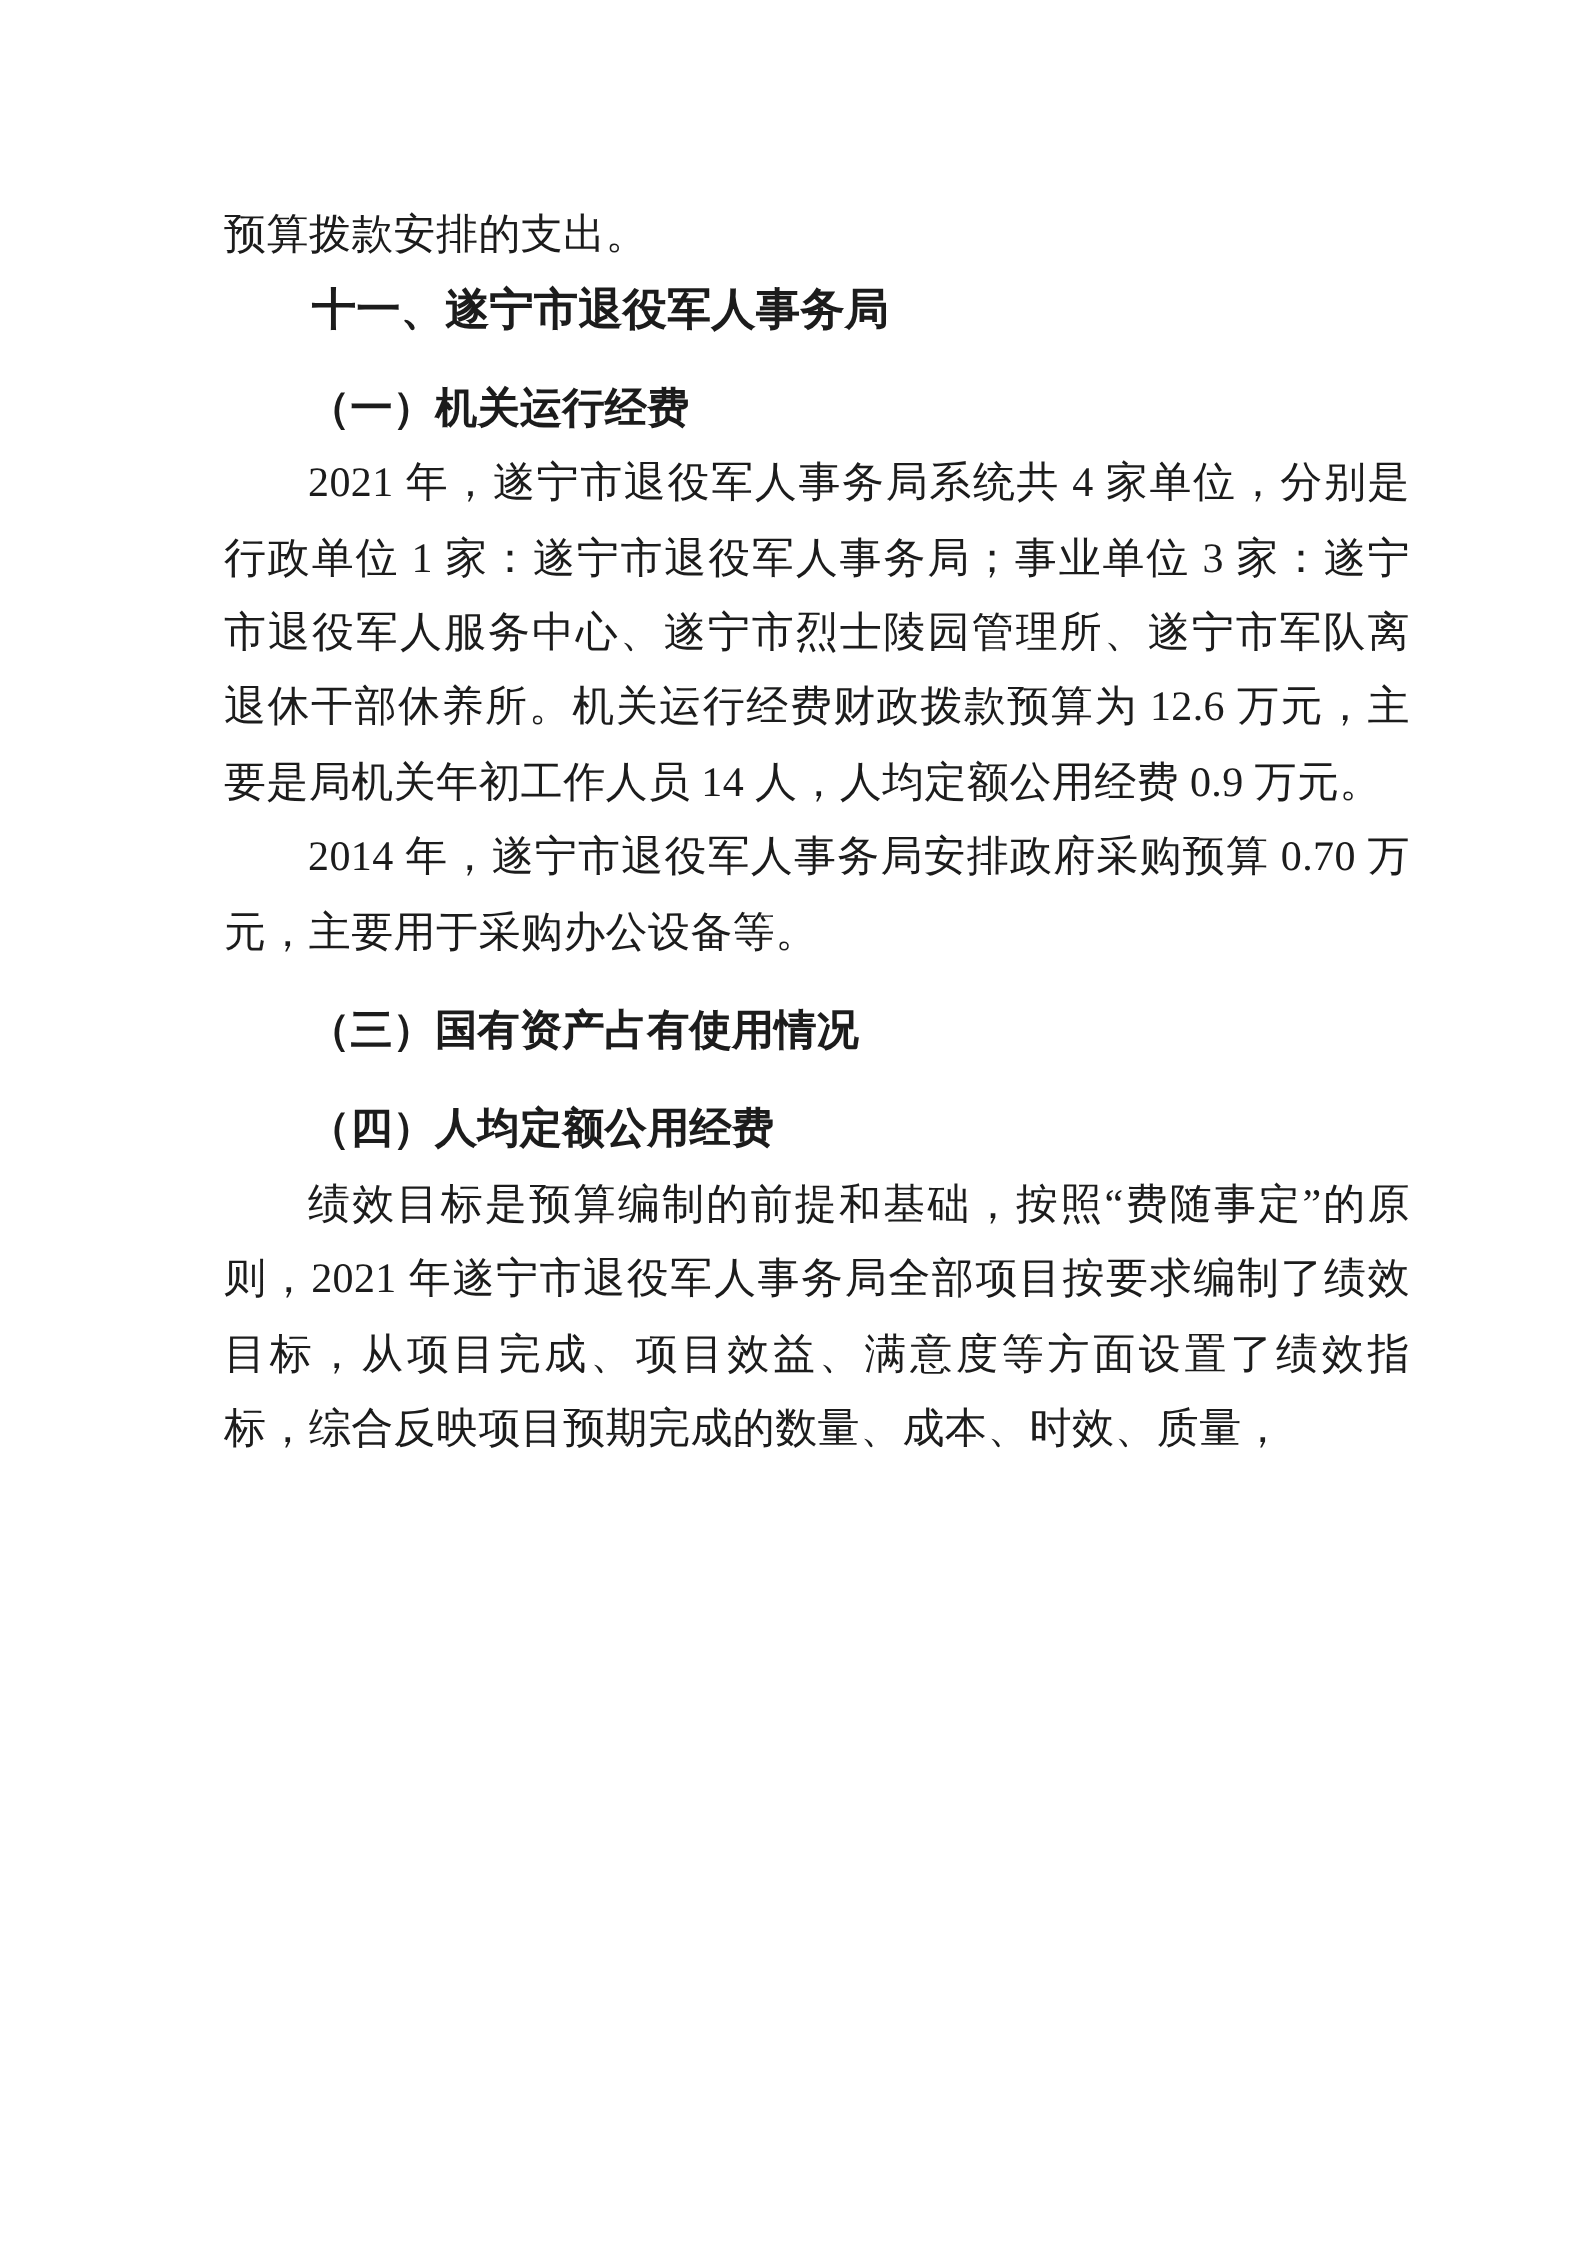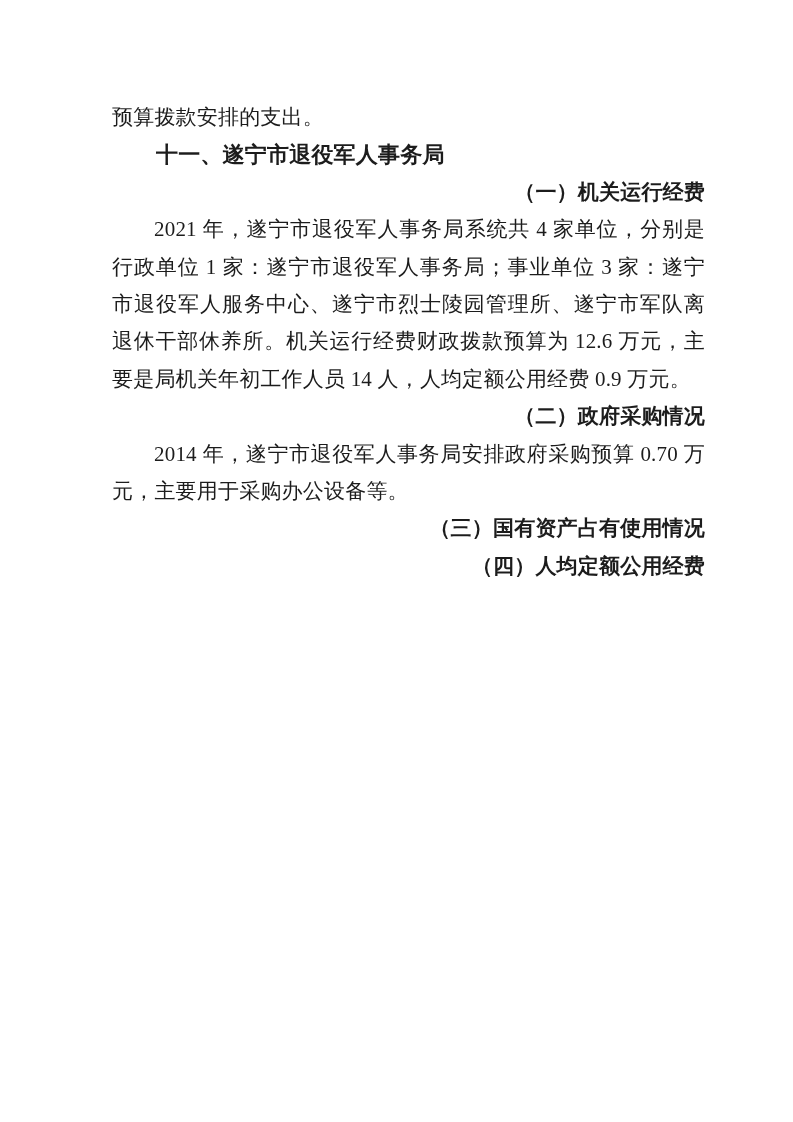--- a/index.html
+++ b/index.html
@@ -35,38 +35,39 @@
   }
   .blk-heading {
     text-indent: 2em;
     text-align: left;
     font-family: "Liberation Sans", "DejaVu Sans", sans-serif;
     font-weight: 700;
     font-size: 22px;
   }
   .blk-subhead {
     text-indent: 2em;
-    text-align: right;
+    text-align: left;
+    margin-top: 12px;
   }
 </style>
 </head>
 <body>
 
 <div class="page">
   <p class="blk blk-cont">预算拨款安排的支出。</p>
 
   <h2 class="blk blk-heading">十一、遂宁市退役军人事务局</h2>
 
   <h3 class="blk blk-subhead">（一）机关运行经费</h3>
 
   <p class="blk blk-body">2021 年，遂宁市退役军人事务局系统共 4 家单位，分别是行政单位 1 家：遂宁市退役军人事务局；事业单位 3 家：遂宁市退役军人服务中心、遂宁市烈士陵园管理所、遂宁市军队离退休干部休养所。机关运行经费财政拨款预算为 12.6 万元，主要是局机关年初工作人员 14 人，人均定额公用经费 0.9 万元。</p>
 
-  <h3 class="blk blk-subhead">（二）政府采购情况</h3>
 
   <p class="blk blk-body">2014 年，遂宁市退役军人事务局安排政府采购预算 0.70 万元，主要用于采购办公设备等。</p>
 
   <h3 class="blk blk-subhead">（三）国有资产占有使用情况</h3>
 
 
 
   <h3 class="blk blk-subhead">（四）人均定额公用经费</h3>
 
+  <p class="blk blk-body">绩效目标是预算编制的前提和基础，按照“费随事定”的原则，2021 年遂宁市退役军人事务局全部项目按要求编制了绩效目标，从项目完成、项目效益、满意度等方面设置了绩效指标，综合反映项目预期完成的数量、成本、时效、质量，</p>
 </div>
 
 </body></html>

